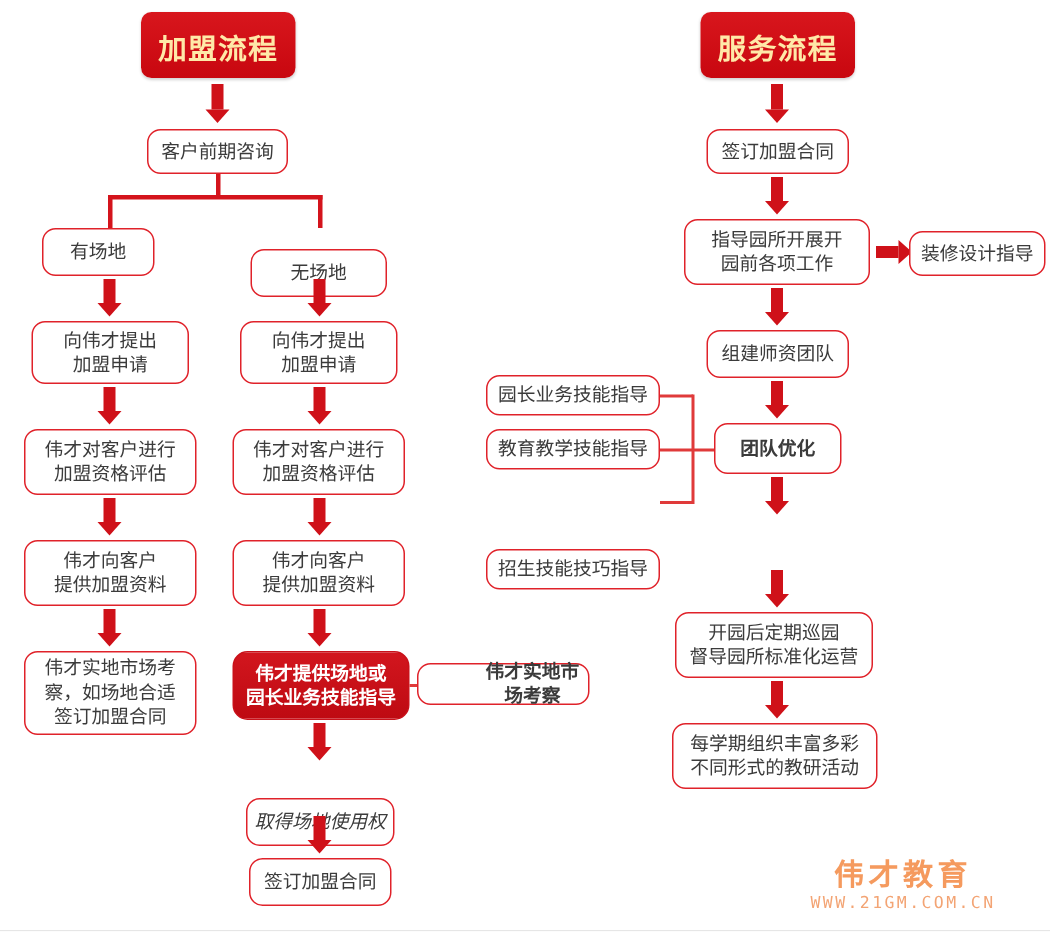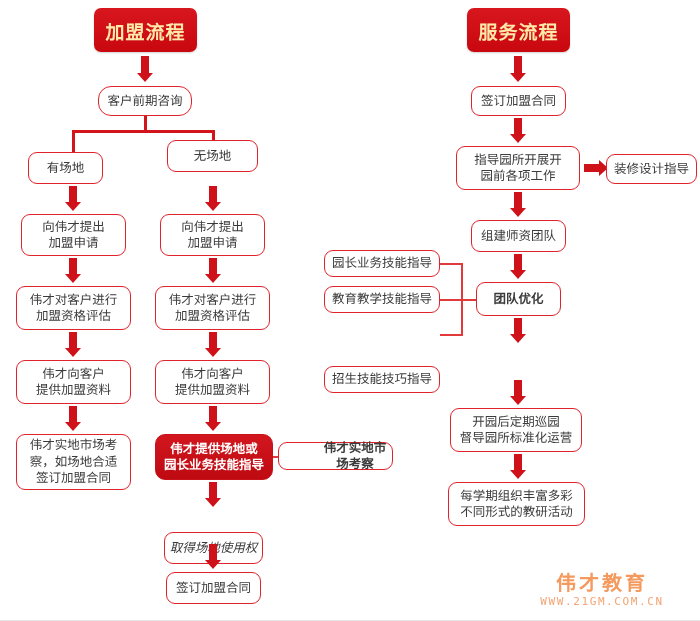--- a/index.html
+++ b/index.html
@@ -137,29 +137,29 @@
 
 <div id="canvas">
 
   <div class="title-pill" style="left:94px;top:8px;width:103px;height:44px;">加盟流程</div>
 
   <div class="arrow-down" style="left:145px;top:56px;">
     <div class="shaft" style="height:17px;"></div>
     <div class="head" style="top:17px;"></div>
   </div>
 
-  <div class="node" style="left:98px;top:86px;width:94px;height:30px;border-radius:13px;">客户前期咨询</div>
+  <div class="node" style="left:98px;top:86px;width:94px;height:30px;">客户前期咨询</div>
 
   <div class="line-v" style="left:144px;top:116px;width:3px;height:16px;"></div>
   <div class="line-h" style="left:72px;top:130px;width:143px;height:3px;"></div>
   <div class="line-v" style="left:72px;top:130px;width:3px;height:22px;"></div>
   <div class="line-v" style="left:212px;top:130px;width:3px;height:22px;"></div>
 
   <div class="node" style="left:28px;top:152px;width:75px;height:32px;">有场地</div>
-  <div class="node" style="left:167px;top:140px;width:91px;height:32px;">无场地</div>
+  <div class="node" style="left:167px;top:166px;width:91px;height:32px;">无场地</div>
 
   <div class="arrow-down" style="left:73px;top:186px;">
     <div class="shaft" style="height:16px;"></div>
     <div class="head" style="top:16px;"></div>
   </div>
   <div class="node" style="left:21px;top:214px;width:105px;height:42px;">向伟才提出
 加盟申请</div>
 
   <div class="arrow-down" style="left:73px;top:258px;">
     <div class="shaft" style="height:16px;"></div>

